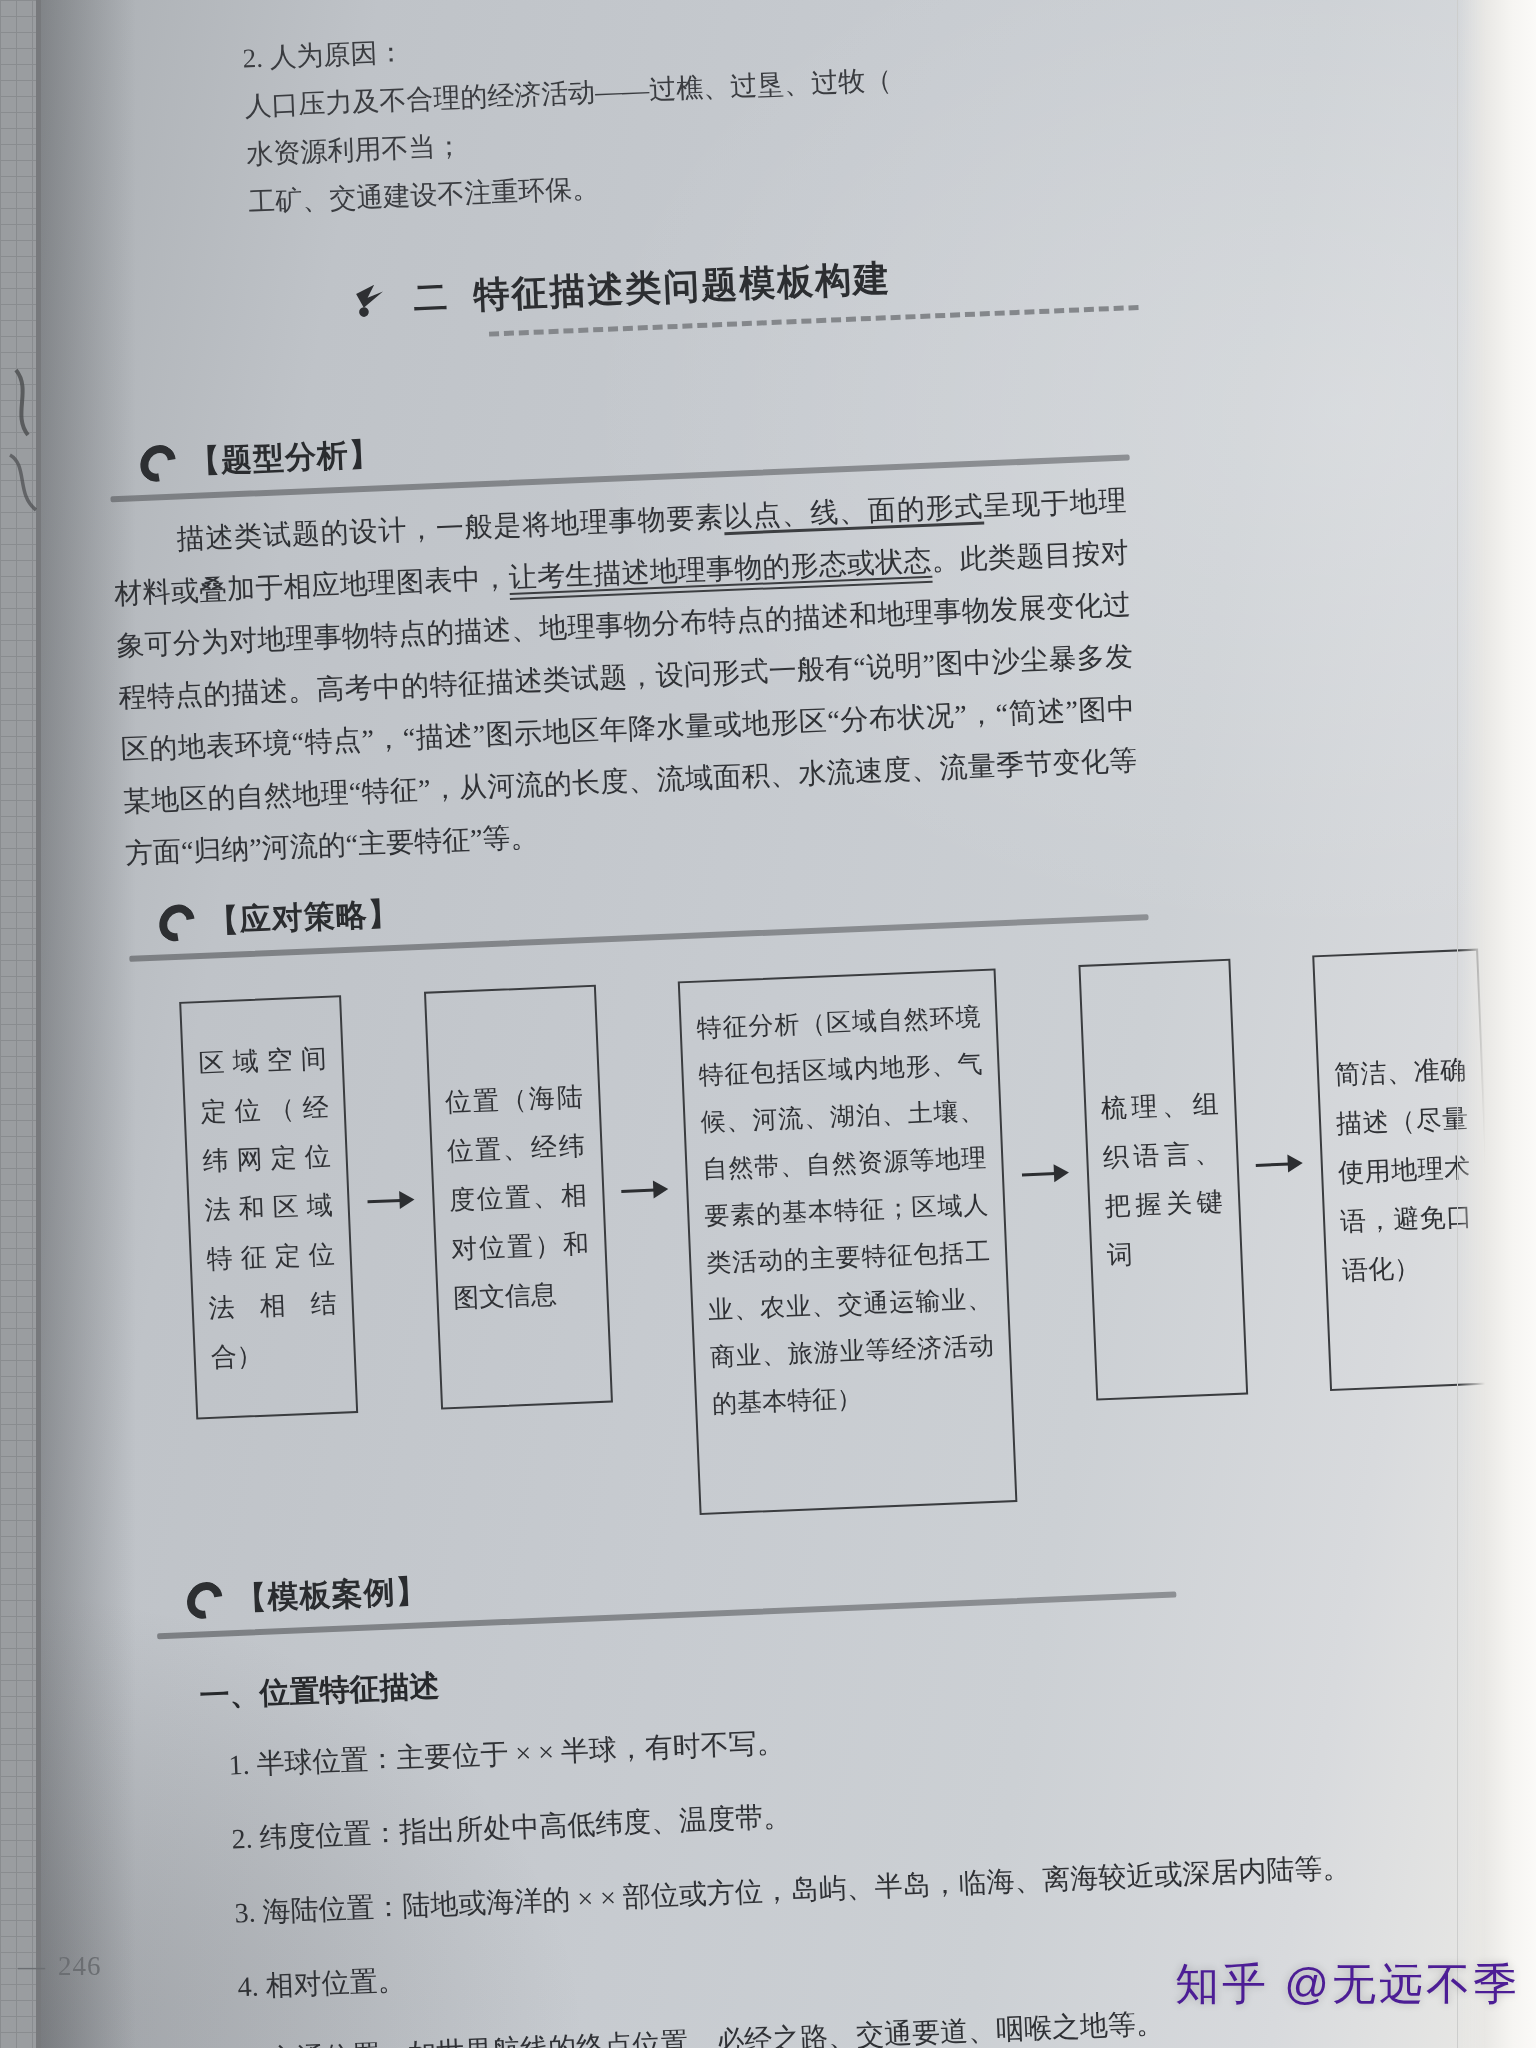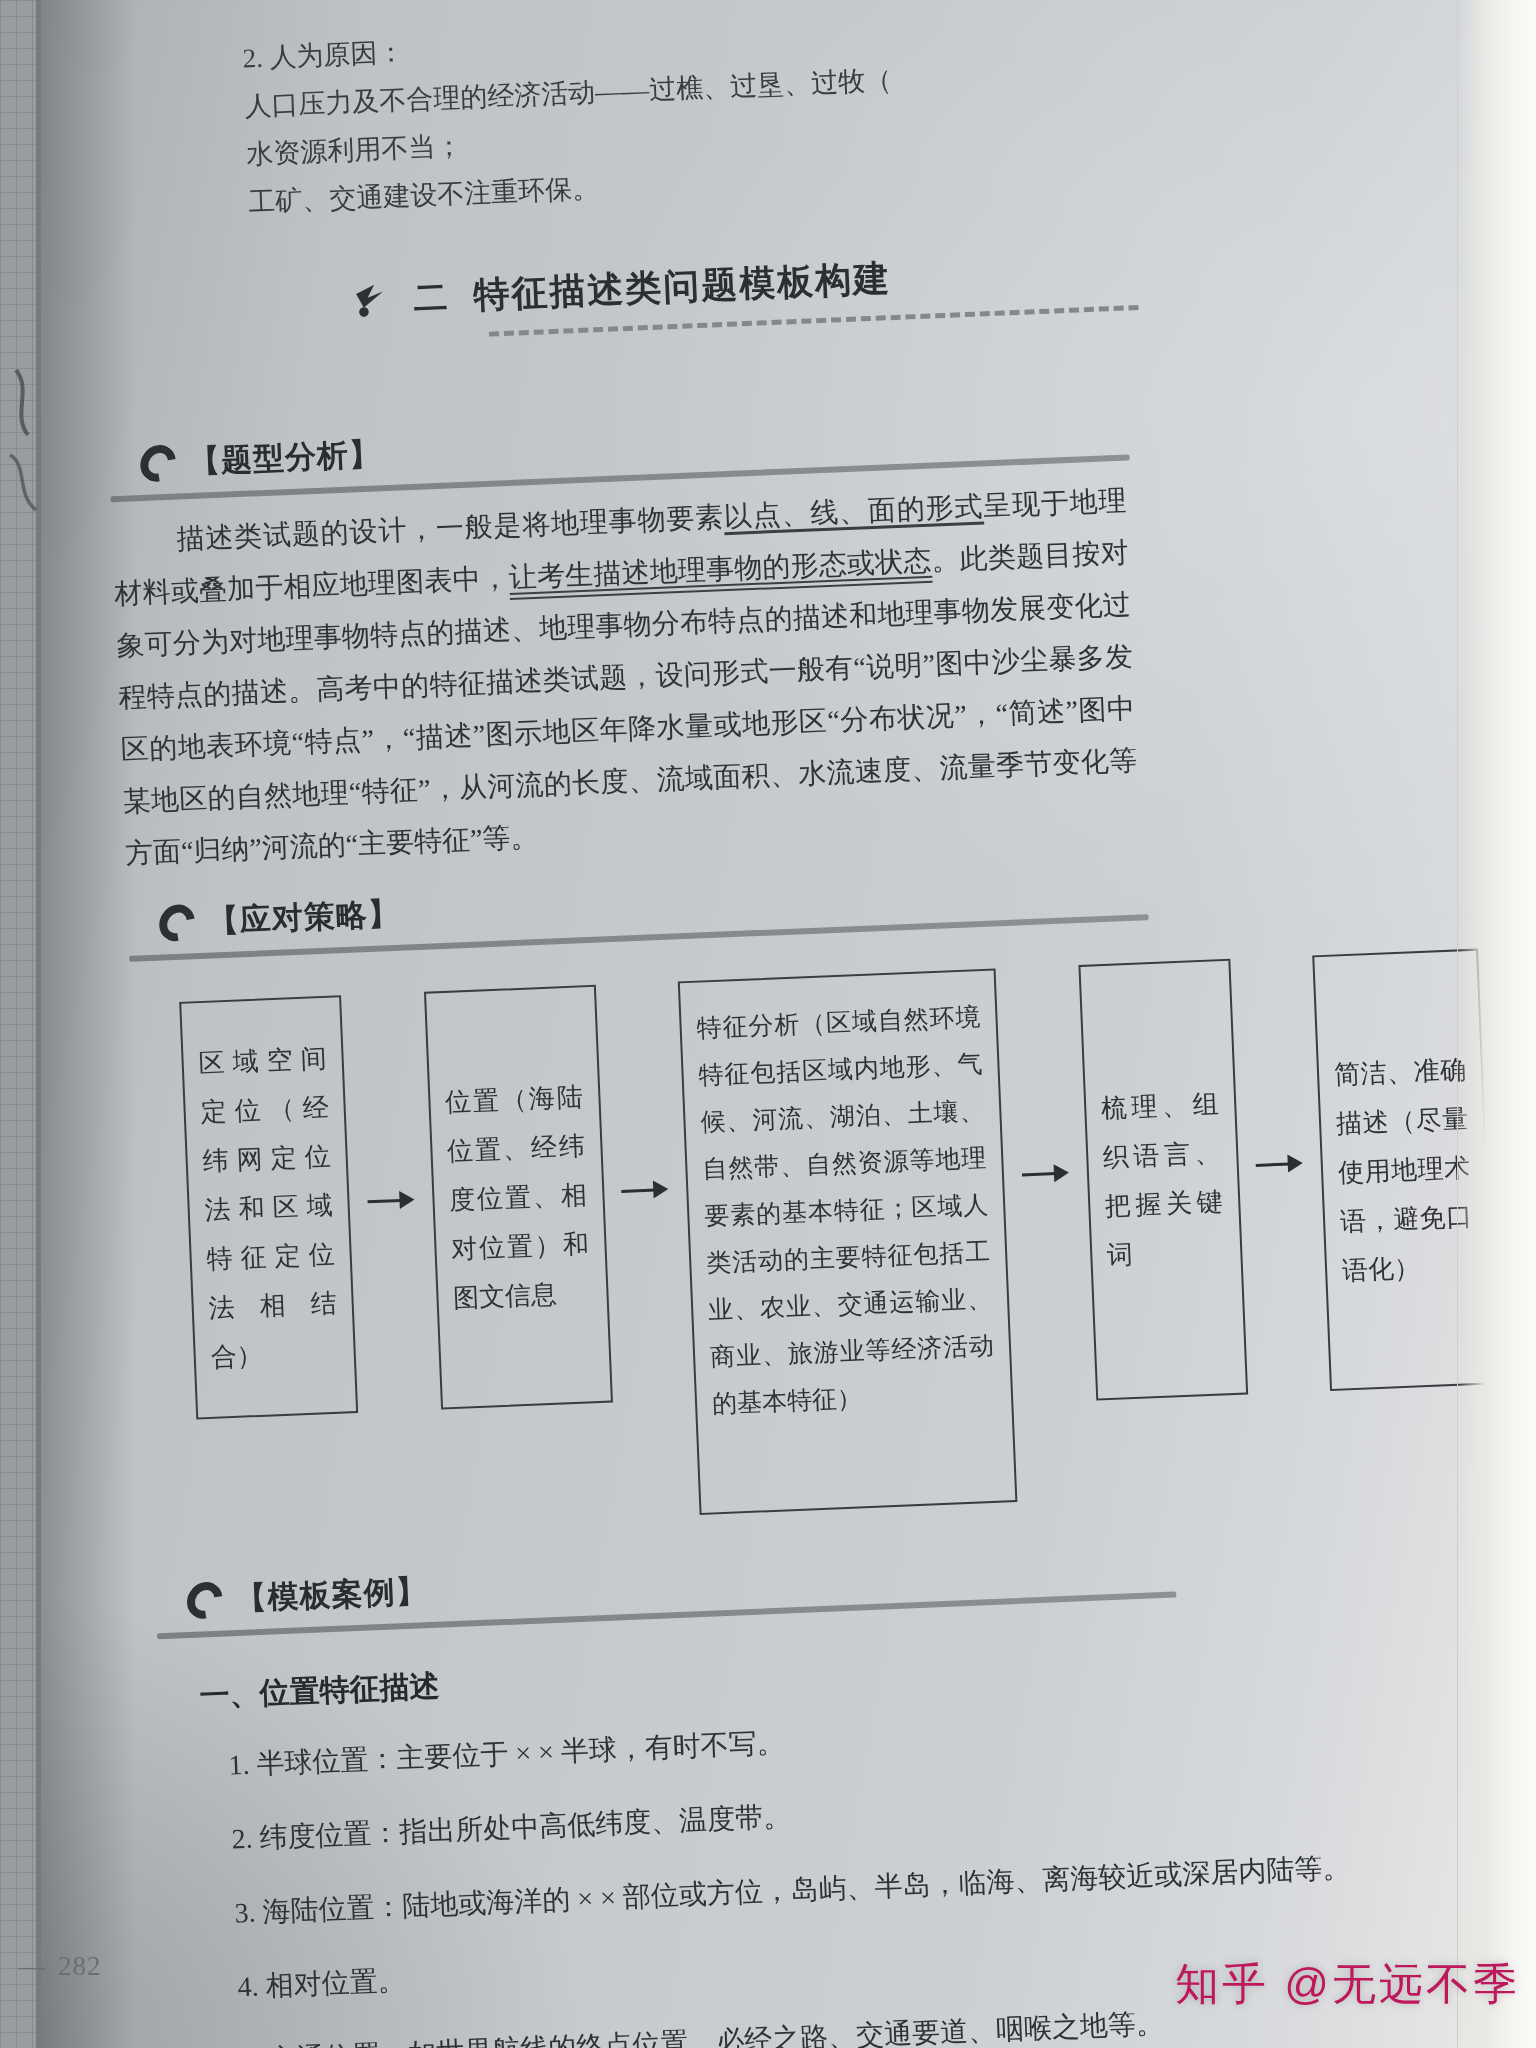--- a/index.html
+++ b/index.html
@@ -87,21 +87,21 @@
   .li{font-size:28px;line-height:44px;margin-bottom:30px;white-space:nowrap;color:#2f3135;}
 
   
   .page-number{
     position:absolute;left:18px;bottom:66px;z-index:5;
     font-size:27px;color:#6b6e72;letter-spacing:1px;display:flex;align-items:center;gap:12px;
   }
   .watermark{
     position:absolute;right:16px;bottom:34px;z-index:6;
     font-family:"Liberation Sans","DejaVu Sans",sans-serif;
-    font-size:44px;color:#be185d;letter-spacing:3px;
+    font-size:44px;color:#4c1d95;letter-spacing:3px;
     text-shadow:0 0 8px rgba(0,0,0,0.22);
   }
 </style>
 </head>
 <body>
 
 <div class="left-strip"></div>
 <div class="gutter-shadow"></div>
 <div class="right-edge"></div>
 
@@ -182,16 +182,16 @@
     <div class="li">2. 纬度位置：指出所处中高低纬度、温度带。</div>
     <div class="li">3. 海陆位置：陆地或海洋的 × × 部位或方位，岛屿、半岛，临海、离海较近或深居内陆等。</div>
     <div class="li">4. 相对位置。</div>
     <div class="li">5. 交通位置：如世界航线的终点位置、必经之路、交通要道、咽喉之地等。</div>
   </div>
 
 </div>
 
 <div class="page-number">
   <span>—</span>
-  <span>282</span>
+  <span>246</span>
 </div>
 
 <div class="watermark">知乎 @无远不季</div>
 
 </body></html>

